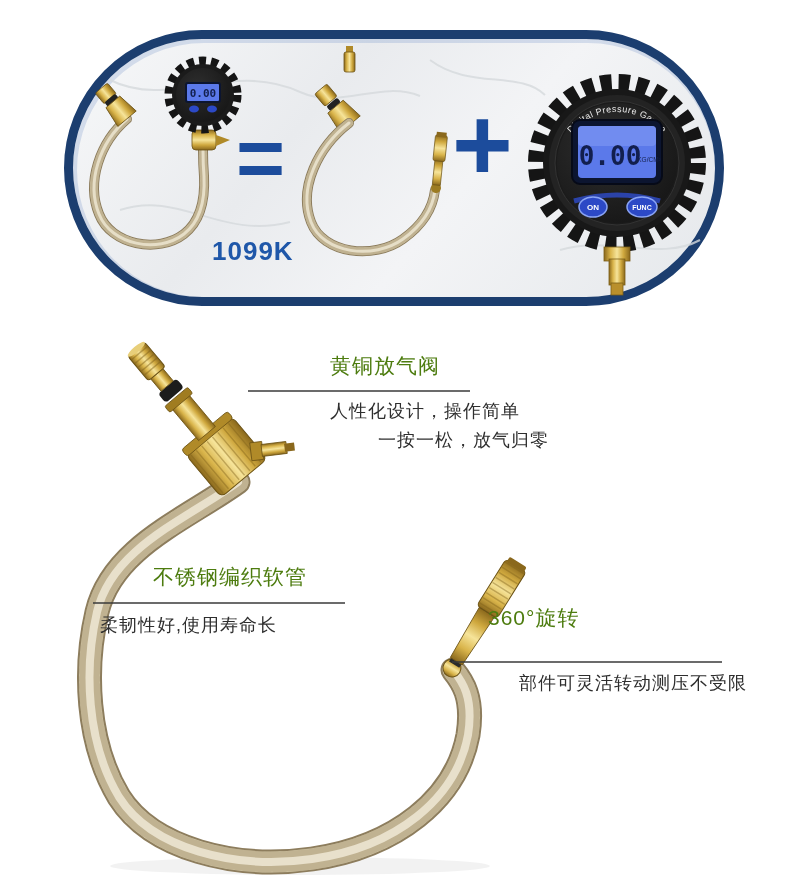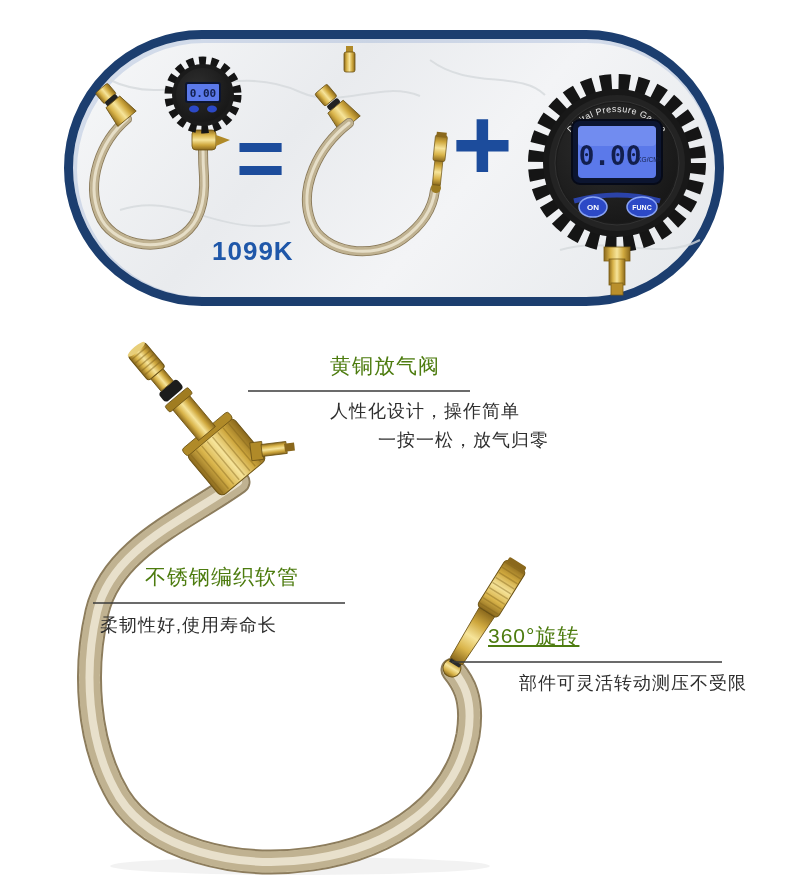--- a/index.html
+++ b/index.html
@@ -182,17 +182,17 @@
 </svg>
 
 <div id="eq" class="big-sign">=</div>
 <div id="plus" class="big-sign">+</div>
 <div id="model">1099K</div>
 
 <div class="t-title" style="left:330px;top:352px;">黄铜放气阀</div>
 <div class="t-desc" style="left:330px;top:399px;">人性化设计，操作简单</div>
 <div class="t-desc" style="left:330px;top:428px;margin-left:48px;">一按一松，放气归零</div>
 
-<div class="t-title" style="left:145px;top:563px;">不锈钢编织软管</div>
+<div class="t-title" style="left:153px;top:563px;">不锈钢编织软管</div>
 <div class="t-desc" style="left:100px;top:613px;">柔韧性好,使用寿命长</div>
 
-<div class="t-title" style="left:488px;top:622px;text-decoration:underline;">360°旋转</div>
+<div class="t-title" style="left:488px;top:604px;">360°旋转</div>
 <div class="t-desc" style="left:488px;top:671px;margin-left:31px;">部件可灵活转动测压不受限</div>
 
 </body></html>

